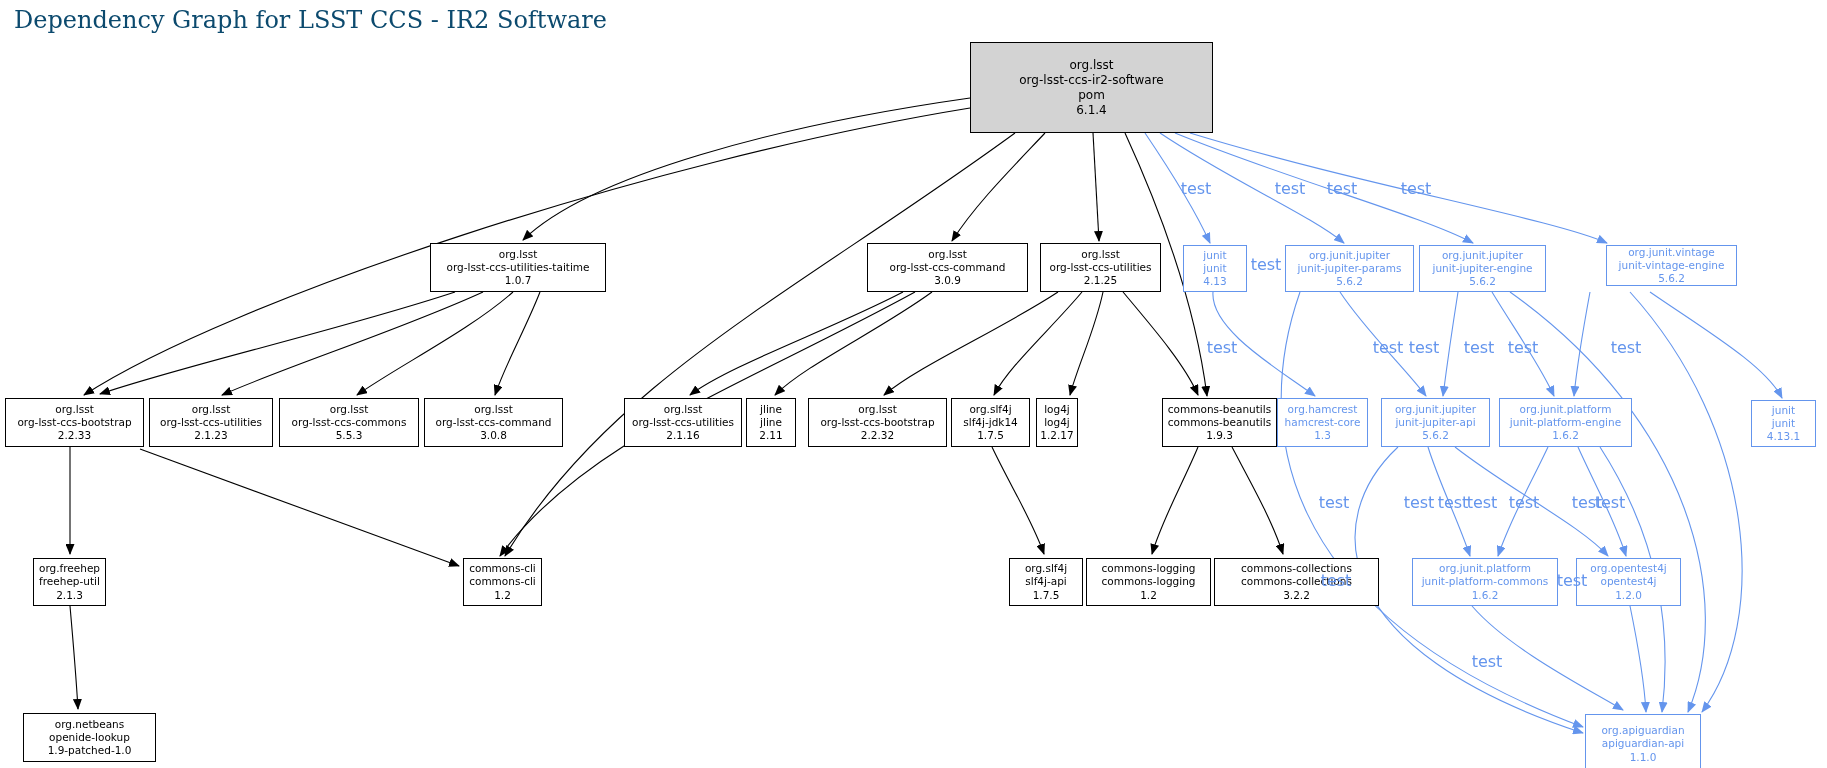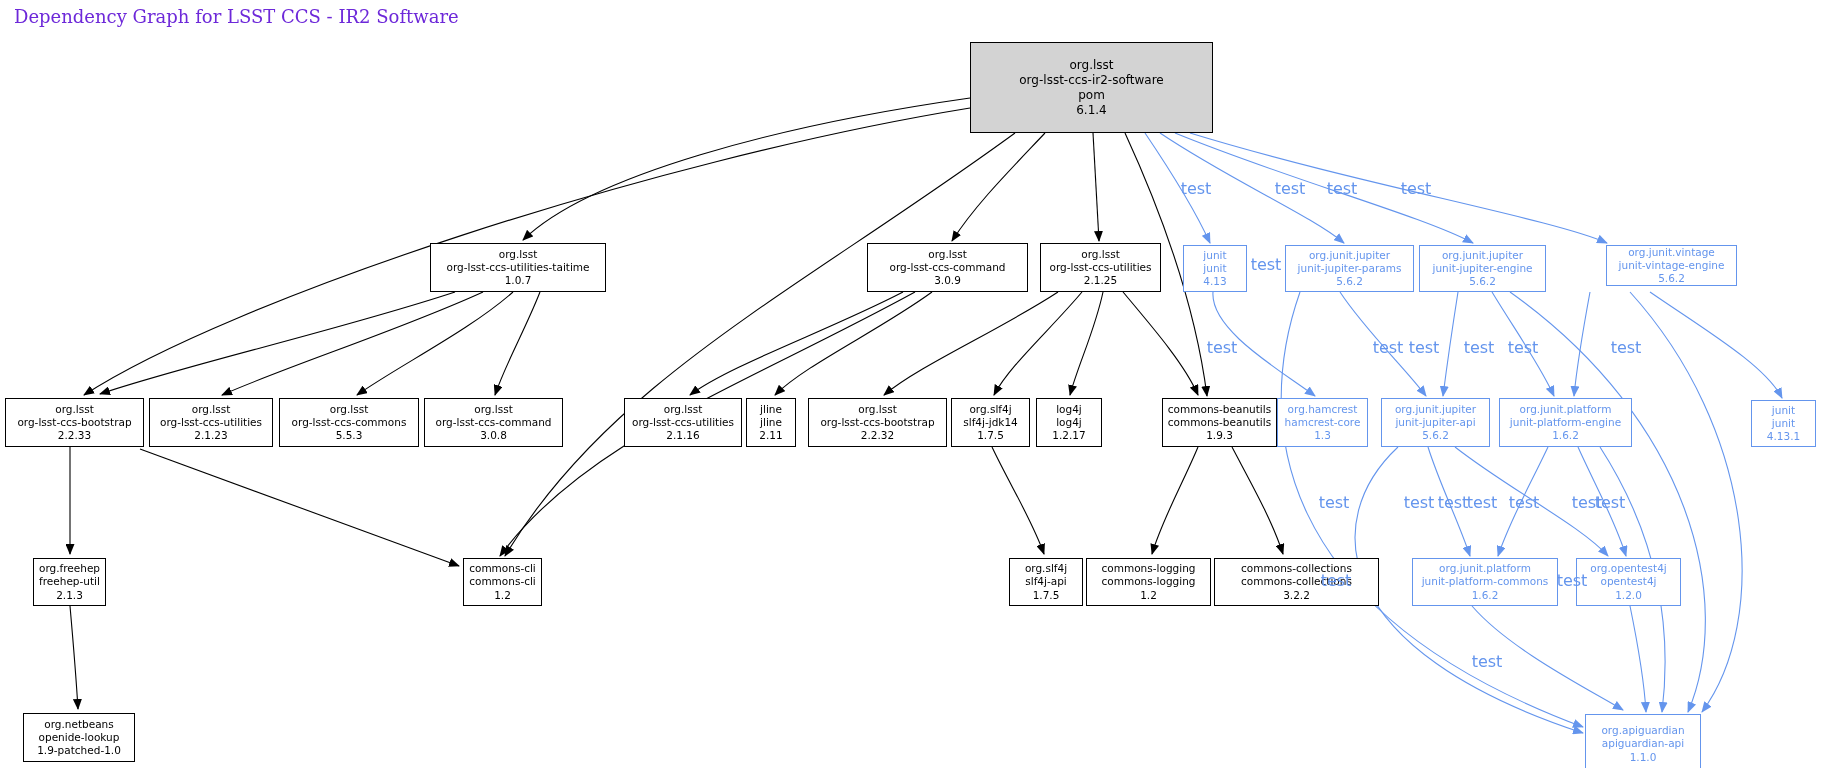--- a/index.html
+++ b/index.html
@@ -1,19 +1,19 @@
 <!DOCTYPE html>
 <html><head>
 <meta charset="utf-8">
 <style>
   html,body{margin:0;padding:0;background:#ffffff;}
   #canvas{position:relative;width:1827px;height:768px;background:#ffffff;overflow:hidden;
           font-family:"DejaVu Sans",sans-serif;}
   #title{position:absolute;left:14px;top:6px;font-family:"DejaVu Serif",serif;
-         font-size:18px;color:#6d28d9;white-space:nowrap;}
+         font-size:24px;color:#0c4a6e;white-space:nowrap;}
   #edges{position:absolute;left:0;top:0;}
   .node{position:absolute;box-sizing:border-box;border:1px solid #000;background:#fff;
         display:flex;flex-direction:column;align-items:center;justify-content:center;
         text-align:center;font-size:10.5px;line-height:1.25;color:#000;white-space:nowrap;}
   .node.root{background:#d3d3d3;border-width:1.5px;font-size:12px;}
   .node.test{border-color:#6495ED;color:#6495ED;}
   .tl{position:absolute;transform:translate(-50%,-50%);color:#6495ED;font-size:16px;}
   path.bk{fill:none;stroke:#000;stroke-width:1.1;}
   path.bl{fill:none;stroke:#6495ED;stroke-width:1.1;}
 </style>
@@ -92,36 +92,36 @@
   <div class="node test" style="left:1606px;top:245px;width:131px;height:41px">org.junit.vintage<br>junit-vintage-engine<br>5.6.2</div>
 
   <div class="node" style="left:5px;top:398px;width:139px;height:49px">org.lsst<br>org-lsst-ccs-bootstrap<br>2.2.33</div>
   <div class="node" style="left:149px;top:398px;width:124px;height:49px">org.lsst<br>org-lsst-ccs-utilities<br>2.1.23</div>
   <div class="node" style="left:279px;top:398px;width:140px;height:49px">org.lsst<br>org-lsst-ccs-commons<br>5.5.3</div>
   <div class="node" style="left:424px;top:398px;width:139px;height:49px">org.lsst<br>org-lsst-ccs-command<br>3.0.8</div>
   <div class="node" style="left:624px;top:398px;width:118px;height:49px">org.lsst<br>org-lsst-ccs-utilities<br>2.1.16</div>
   <div class="node" style="left:746px;top:398px;width:50px;height:49px">jline<br>jline<br>2.11</div>
   <div class="node" style="left:808px;top:398px;width:139px;height:49px">org.lsst<br>org-lsst-ccs-bootstrap<br>2.2.32</div>
   <div class="node" style="left:951px;top:398px;width:79px;height:49px">org.slf4j<br>slf4j-jdk14<br>1.7.5</div>
-  <div class="node" style="left:1036px;top:398px;width:66px;height:49px">log4j<br>log4j<br>1.2.17</div>
+  <div class="node" style="left:1036px;top:398px;width:42px;height:49px">log4j<br>log4j<br>1.2.17</div>
   <div class="node" style="left:1162px;top:398px;width:115px;height:49px">commons-beanutils<br>commons-beanutils<br>1.9.3</div>
   <div class="node test" style="left:1277px;top:398px;width:91px;height:49px">org.hamcrest<br>hamcrest-core<br>1.3</div>
   <div class="node test" style="left:1381px;top:398px;width:109px;height:49px">org.junit.jupiter<br>junit-jupiter-api<br>5.6.2</div>
   <div class="node test" style="left:1499px;top:398px;width:133px;height:49px">org.junit.platform<br>junit-platform-engine<br>1.6.2</div>
   <div class="node test" style="left:1751px;top:400px;width:65px;height:47px">junit<br>junit<br>4.13.1</div>
 
   <div class="node" style="left:33px;top:558px;width:73px;height:48px">org.freehep<br>freehep-util<br>2.1.3</div>
   <div class="node" style="left:463px;top:558px;width:79px;height:48px">commons-cli<br>commons-cli<br>1.2</div>
   <div class="node" style="left:1009px;top:558px;width:74px;height:48px">org.slf4j<br>slf4j-api<br>1.7.5</div>
   <div class="node" style="left:1086px;top:558px;width:125px;height:48px">commons-logging<br>commons-logging<br>1.2</div>
   <div class="node" style="left:1214px;top:558px;width:165px;height:48px">commons-collections<br>commons-collections<br>3.2.2</div>
   <div class="node test" style="left:1412px;top:558px;width:146px;height:48px">org.junit.platform<br>junit-platform-commons<br>1.6.2</div>
   <div class="node test" style="left:1576px;top:558px;width:105px;height:48px">org.opentest4j<br>opentest4j<br>1.2.0</div>
 
-  <div class="node" style="left:23px;top:713px;width:112px;height:49px">org.netbeans<br>openide-lookup<br>1.9-patched-1.0</div>
+  <div class="node" style="left:23px;top:713px;width:133px;height:49px">org.netbeans<br>openide-lookup<br>1.9-patched-1.0</div>
   <div class="node test" style="left:1585px;top:714px;width:116px;height:60px">org.apiguardian<br>apiguardian-api<br>1.1.0</div>
 
   <span class="tl" style="left:1196px;top:188px">test</span>
   <span class="tl" style="left:1290px;top:188px">test</span>
   <span class="tl" style="left:1342px;top:188px">test</span>
   <span class="tl" style="left:1416px;top:188px">test</span>
   <span class="tl" style="left:1266px;top:264px">test</span>
   <span class="tl" style="left:1222px;top:347px">test</span>
   <span class="tl" style="left:1388px;top:347px">test</span>
   <span class="tl" style="left:1424px;top:347px">test</span>

